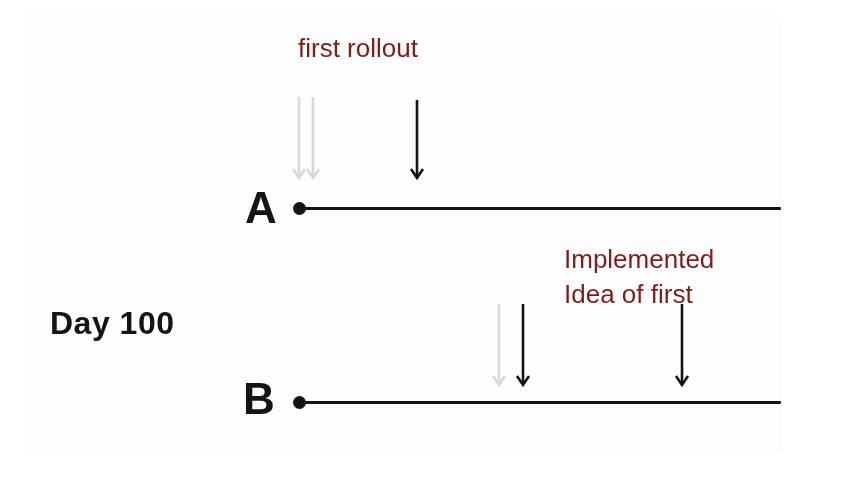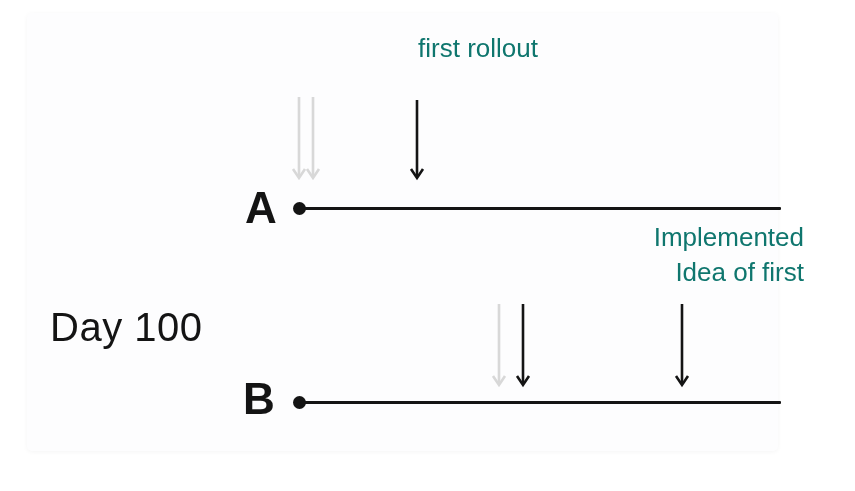--- a/index.html
+++ b/index.html
@@ -23,23 +23,23 @@
     width: 751px;
     height: 438px;
     background: #fdfdfe;
     border-radius: 5px;
     box-shadow: 0 1px 5px rgba(0,0,0,0.045);
   }
   .day-label {
     position: absolute;
     left: 50px;
     top: 307px;
-    font-size: 40px;
+    font-size: 32px;
     line-height: 1;
-    font-weight: 400;
+    font-weight: 700;
     letter-spacing: 0.5px;
     color: var(--ink, #141414);
     white-space: nowrap;
   }
   .tl-label {
     position: absolute;
     font-size: 44px;
     line-height: 1;
     font-weight: 700;
     color: var(--ink, #141414);
@@ -61,29 +61,29 @@
     width: 13px;
     height: 13px;
     border-radius: 50%;
     background: var(--ink, #141414);
   }
   .tl-dot.a { left: 293px; top: 202px; }
   .tl-dot.b { left: 293px; top: 396px; }
   .annotation {
     position: absolute;
     width: 240px;
-    text-align: right;
+    text-align: left;
     font-size: 26px;
     line-height: 35px;
     font-weight: 400;
-    color: #0f766e;
+    color: #7f1d1d;
     white-space: nowrap;
   }
   .annotation.ann-a { left: 298px; top: 31px; }
-  .annotation.ann-b { left: 564px; top: 220px; }
+  .annotation.ann-b { left: 564px; top: 242px; }
   .arrow {
     position: absolute;
     width: 18px;
     height: 86px;
   }
   .arrow svg { display: block; }
   .arrow-black line, .arrow-black polyline { stroke: var(--ink, #141414); }
   .arrow-gray  line, .arrow-gray  polyline { stroke: var(--muted, #d8d8d8); }
   
   .ar-a1 { left: 290px; top: 96px; }

